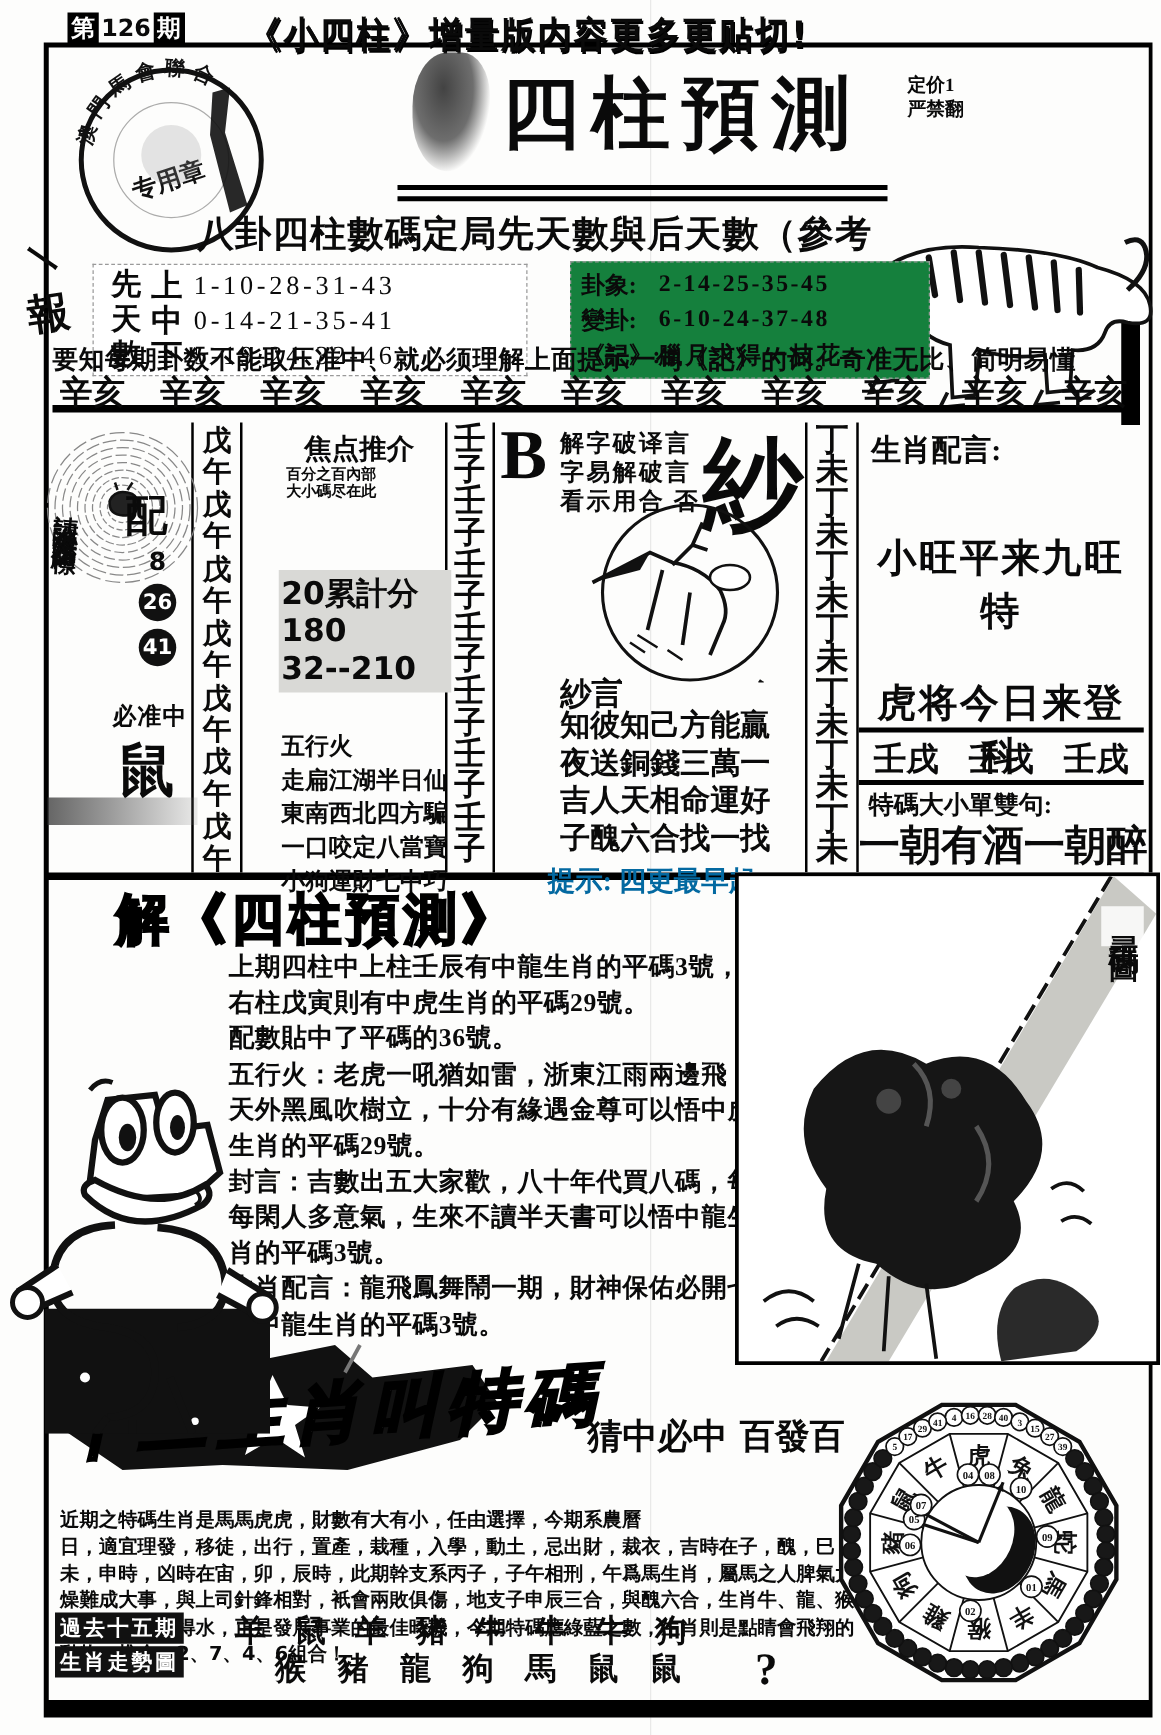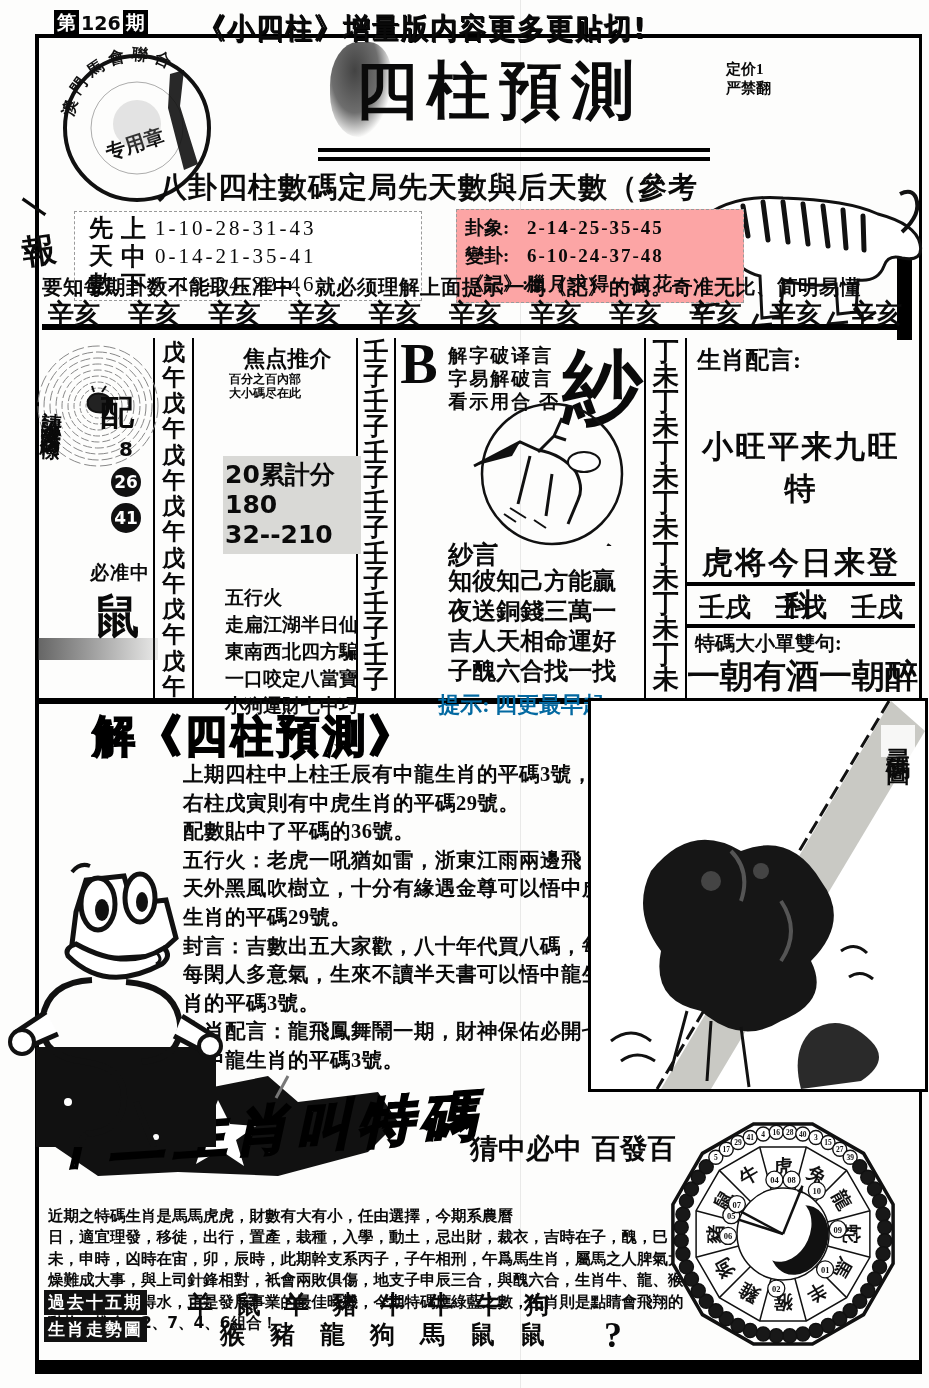--- a/index.html
+++ b/index.html
@@ -10,40 +10,40 @@
   
   .frame{position:absolute;left:35px;top:34px;width:880px;height:1322px;
          border:4px solid #000;border-right-width:3px;border-bottom-width:14px;}
   .foldline{position:absolute;left:520px;top:0;width:1px;height:1388px;background:rgba(0,0,0,.08);}
   .issue{position:absolute;left:54px;top:10px;display:flex;align-items:center;gap:2px;
          font-size:19px;font-weight:bold;}
   .issue .chip{background:#000;color:#fff;padding:0 3px;font-family:"DejaVu Sans",sans-serif;}
   .banner-top{position:absolute;left:198px;top:10px;width:600px;font-size:27px;font-weight:900;
           letter-spacing:2px;font-family:"DejaVu Sans",sans-serif;transform:scaleY(1.08);
           text-shadow:1px 1px 0 #000;white-space:nowrap;}
-  .title{position:absolute;left:355px;top:48px;width:380px;font-size:63px;
+  .title{position:absolute;left:355px;top:48px;width:380px;text-align:center;font-size:63px;
          font-weight:900;letter-spacing:9px;font-family:"DejaVu Sans",sans-serif;}
   .inkblob{position:absolute;left:330px;top:42px;width:62px;height:95px;
            background:radial-gradient(ellipse at 40% 30%,#222 0%,#555 45%,rgba(80,80,80,0) 72%);
            border-radius:50% 40% 60% 50%;opacity:.85;}
   .price{position:absolute;left:726px;top:60px;font-size:15px;font-weight:bold;line-height:19px;}
   .dblrule{position:absolute;left:318px;top:148px;width:392px;}
   .dblrule div{height:4px;background:#000;margin-bottom:5px;}
   .subtitle{position:absolute;left:158px;top:168px;width:620px;font-size:29px;font-weight:900;
             letter-spacing:1px;white-space:nowrap;}
   
   .panelL{position:absolute;left:74px;top:211px;width:348px;height:90px;border:1px dashed #9a9a9a;
           display:flex;align-items:center;padding:2px 6px;box-sizing:border-box;background:#fff;}
   .panelL .tcol{width:40px;font-size:24px;font-weight:900;line-height:28px;text-align:center;}
   .panelL .rows{flex:1;}
   .nrow{display:flex;align-items:center;height:28px;}
   .nrow .lab{width:34px;font-size:25px;font-weight:900;}
   .nrow .val{font-size:21px;letter-spacing:3px;font-family:"Liberation Serif",serif;}
   .panelR{position:absolute;left:456px;top:209px;width:288px;height:94px;border:1px dashed #9a9a9a;
-          padding:4px 8px;box-sizing:border-box;background:#fca5a5;}
+          padding:4px 8px;box-sizing:border-box;background:#15803d;}
   .grow{display:flex;align-items:center;height:28px;}
   .grow .lab{font-size:19px;font-weight:900;width:62px;}
   .grow .val{font-size:19px;letter-spacing:2px;font-weight:bold;}
   .notice{position:absolute;left:42px;top:273px;width:860px;font-size:20.5px;font-weight:bold;
           white-space:nowrap;letter-spacing:.5px;}
   .xinhai{position:absolute;left:42px;top:296px;width:866px;height:34px;display:flex;
           justify-content:space-between;font-size:26px;font-weight:900;border-bottom:6px solid #000;
           padding:0 6px;box-sizing:border-box;}
   
   .grid{position:absolute;left:38px;top:338px;width:877px;height:360px;display:flex;

